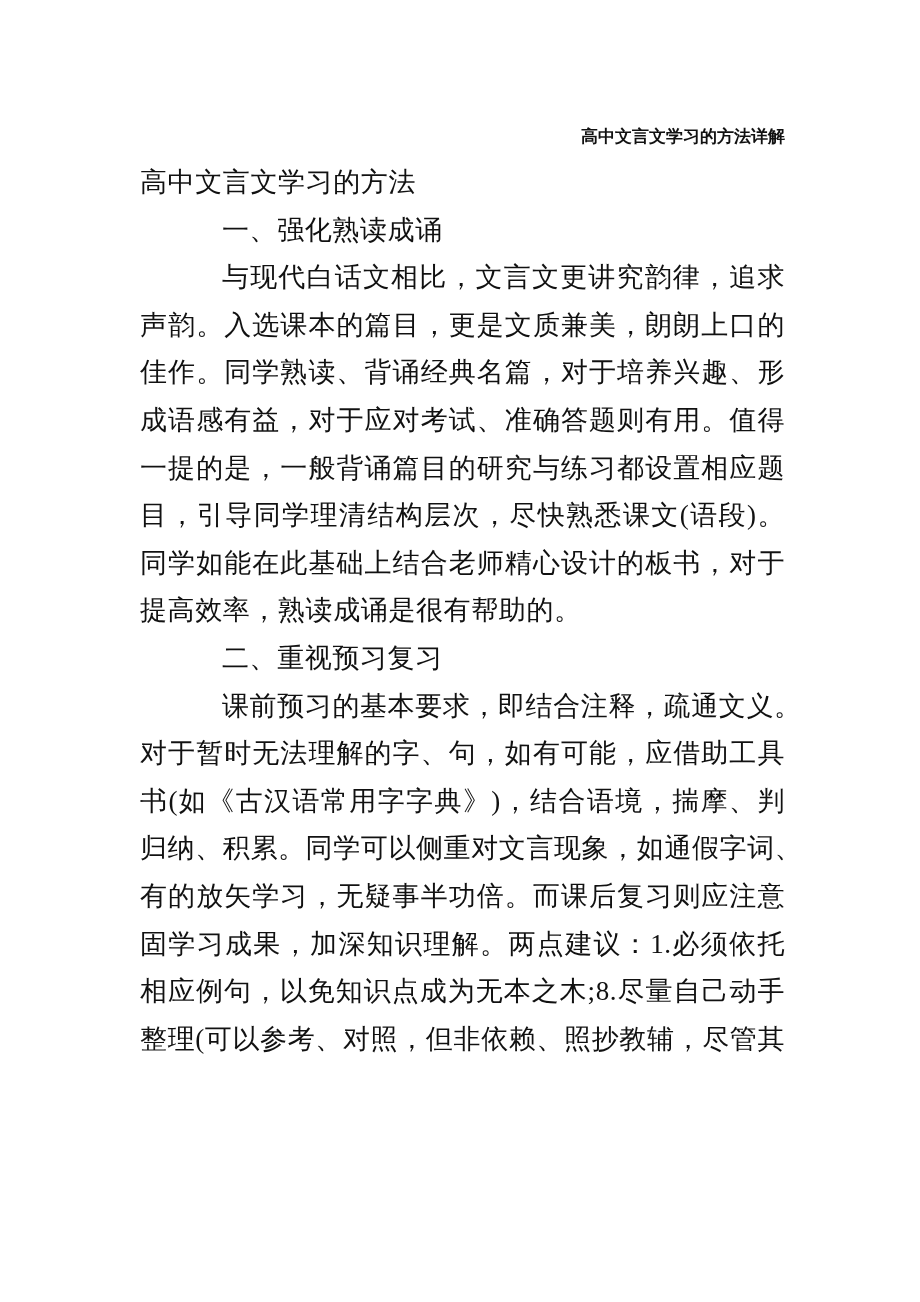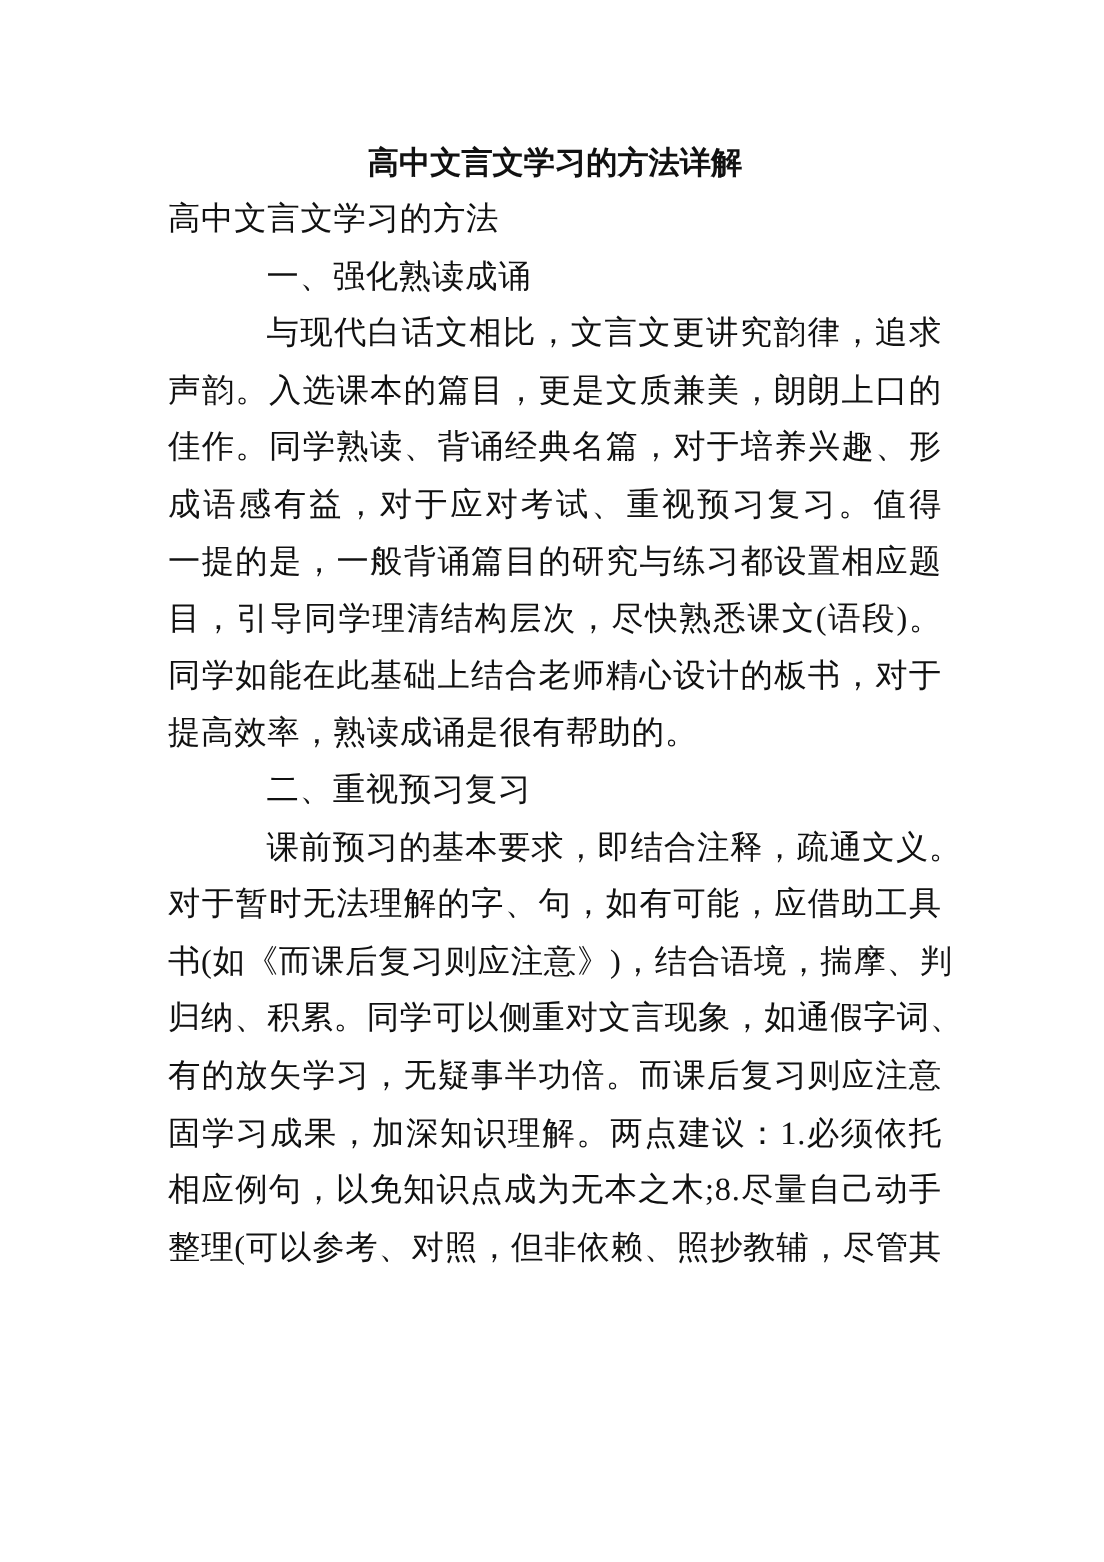--- a/index.html
+++ b/index.html
@@ -15,23 +15,23 @@
       font-family: "DejaVu Serif", "Liberation Serif", serif;
       color: #111111;
     }
     .page {
       position: absolute;
       left: 140px;
       top: 113px;
       width: 645px;
     }
     .doc-title {
-      font-size: 26px;
+      font-size: 17px;
       font-weight: bold;
-      text-align: center;
+      text-align: right;
       height: 46px;
       line-height: 46px;
       letter-spacing: 0px;
       margin: 0;
       width: 645px;
       padding-left: 0;
       white-space: nowrap;
     }
     .line {
       font-size: 27px;
@@ -55,28 +55,28 @@
 
 <div class="page">
   <h1 class="doc-title">高中文言文学习的方法详解</h1>
 
   <div class="line">高中文言文学习的方法</div>
 
   <div class="line indent">一、强化熟读成诵</div>
   <div class="line indent justify">与现代白话文相比，文言文更讲究韵律，追求</div>
   <div class="line justify">声韵。入选课本的篇目，更是文质兼美，朗朗上口的</div>
   <div class="line justify">佳作。同学熟读、背诵经典名篇，对于培养兴趣、形</div>
-  <div class="line justify">成语感有益，对于应对考试、重视预习复习。值得</div>
+  <div class="line justify">成语感有益，对于应对考试、准确答题则有用。值得</div>
   <div class="line justify">一提的是，一般背诵篇目的研究与练习都设置相应题</div>
   <div class="line justify">目，引导同学理清结构层次，尽快熟悉课文(语段)。</div>
   <div class="line justify">同学如能在此基础上结合老师精心设计的板书，对于</div>
   <div class="line">提高效率，熟读成诵是很有帮助的。</div>
 
   <div class="line indent">二、重视预习复习</div>
   <div class="line indent justify">课前预习的基本要求，即结合注释，疏通文义。</div>
   <div class="line justify">对于暂时无法理解的字、句，如有可能，应借助工具</div>
-  <div class="line justify">书(如《而课后复习则应注意》)，结合语境，揣摩、判</div>
+  <div class="line justify">书(如《古汉语常用字字典》)，结合语境，揣摩、判</div>
   <div class="line justify">归纳、积累。同学可以侧重对文言现象，如通假字词、</div>
   <div class="line justify">有的放矢学习，无疑事半功倍。而课后复习则应注意</div>
   <div class="line justify">固学习成果，加深知识理解。两点建议：1.必须依托</div>
   <div class="line justify">相应例句，以免知识点成为无本之木;8.尽量自己动手</div>
   <div class="line justify">整理(可以参考、对照，但非依赖、照抄教辅，尽管其</div>
 </div>
 
 </body></html>

